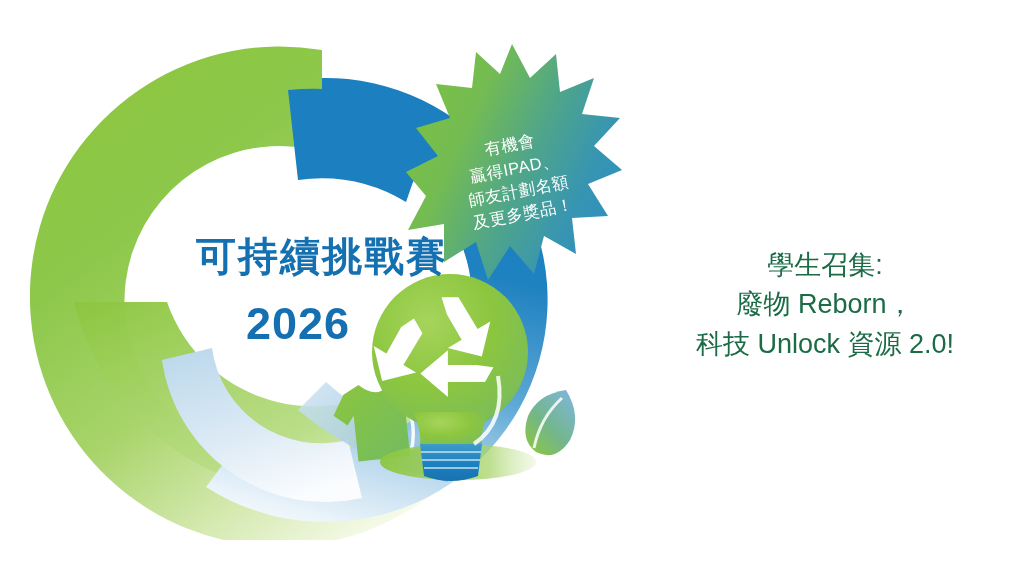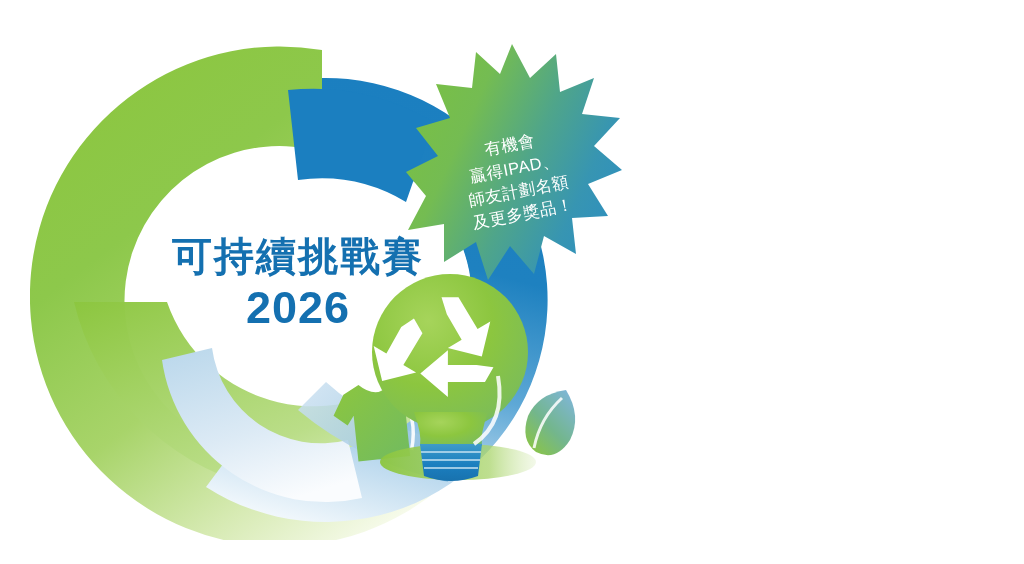--- a/index.html
+++ b/index.html
@@ -36,25 +36,25 @@
     color:#1470B0;
     z-index:6;
     pointer-events:none;
   }
   #title-line1{
     font-size:40px; font-weight:700; letter-spacing:4px;
     display:block;
   }
   #title-line2{
     font-size:40px; font-weight:700; letter-spacing:2px;
-    display:block; margin-top:4px;
+    display:block; margin-top:4px;text-align:right;
   }
   #title-year{
     font-size:45px; font-weight:700; letter-spacing:1px;
-    display:block; margin-top:4px;
+    display:block; margin-top:20px;
     font-family:"Liberation Sans","DejaVu Sans",sans-serif;
   }
 
   
   #badge{
     position:absolute;
     left:404px; top:42px;
     width:220px; height:250px;
     z-index:7;
   }
@@ -284,14 +284,19 @@
                Z" fill="url(#burstGrad)"></path>
     </svg>
     <div id="badge-text">
       <span>有機會</span>
       <span>贏得IPAD、</span>
       <span>師友計劃名額</span>
       <span>及更多獎品！</span>
     </div>
   </div>
 
+  <div id="slogan">
+    <span>學生召集:</span>
+    <span>廢物 Reborn，</span>
+    <span>科技 Unlock 資源 2.0!</span>
+  </div>
 
 </div>
 
 </body></html>

